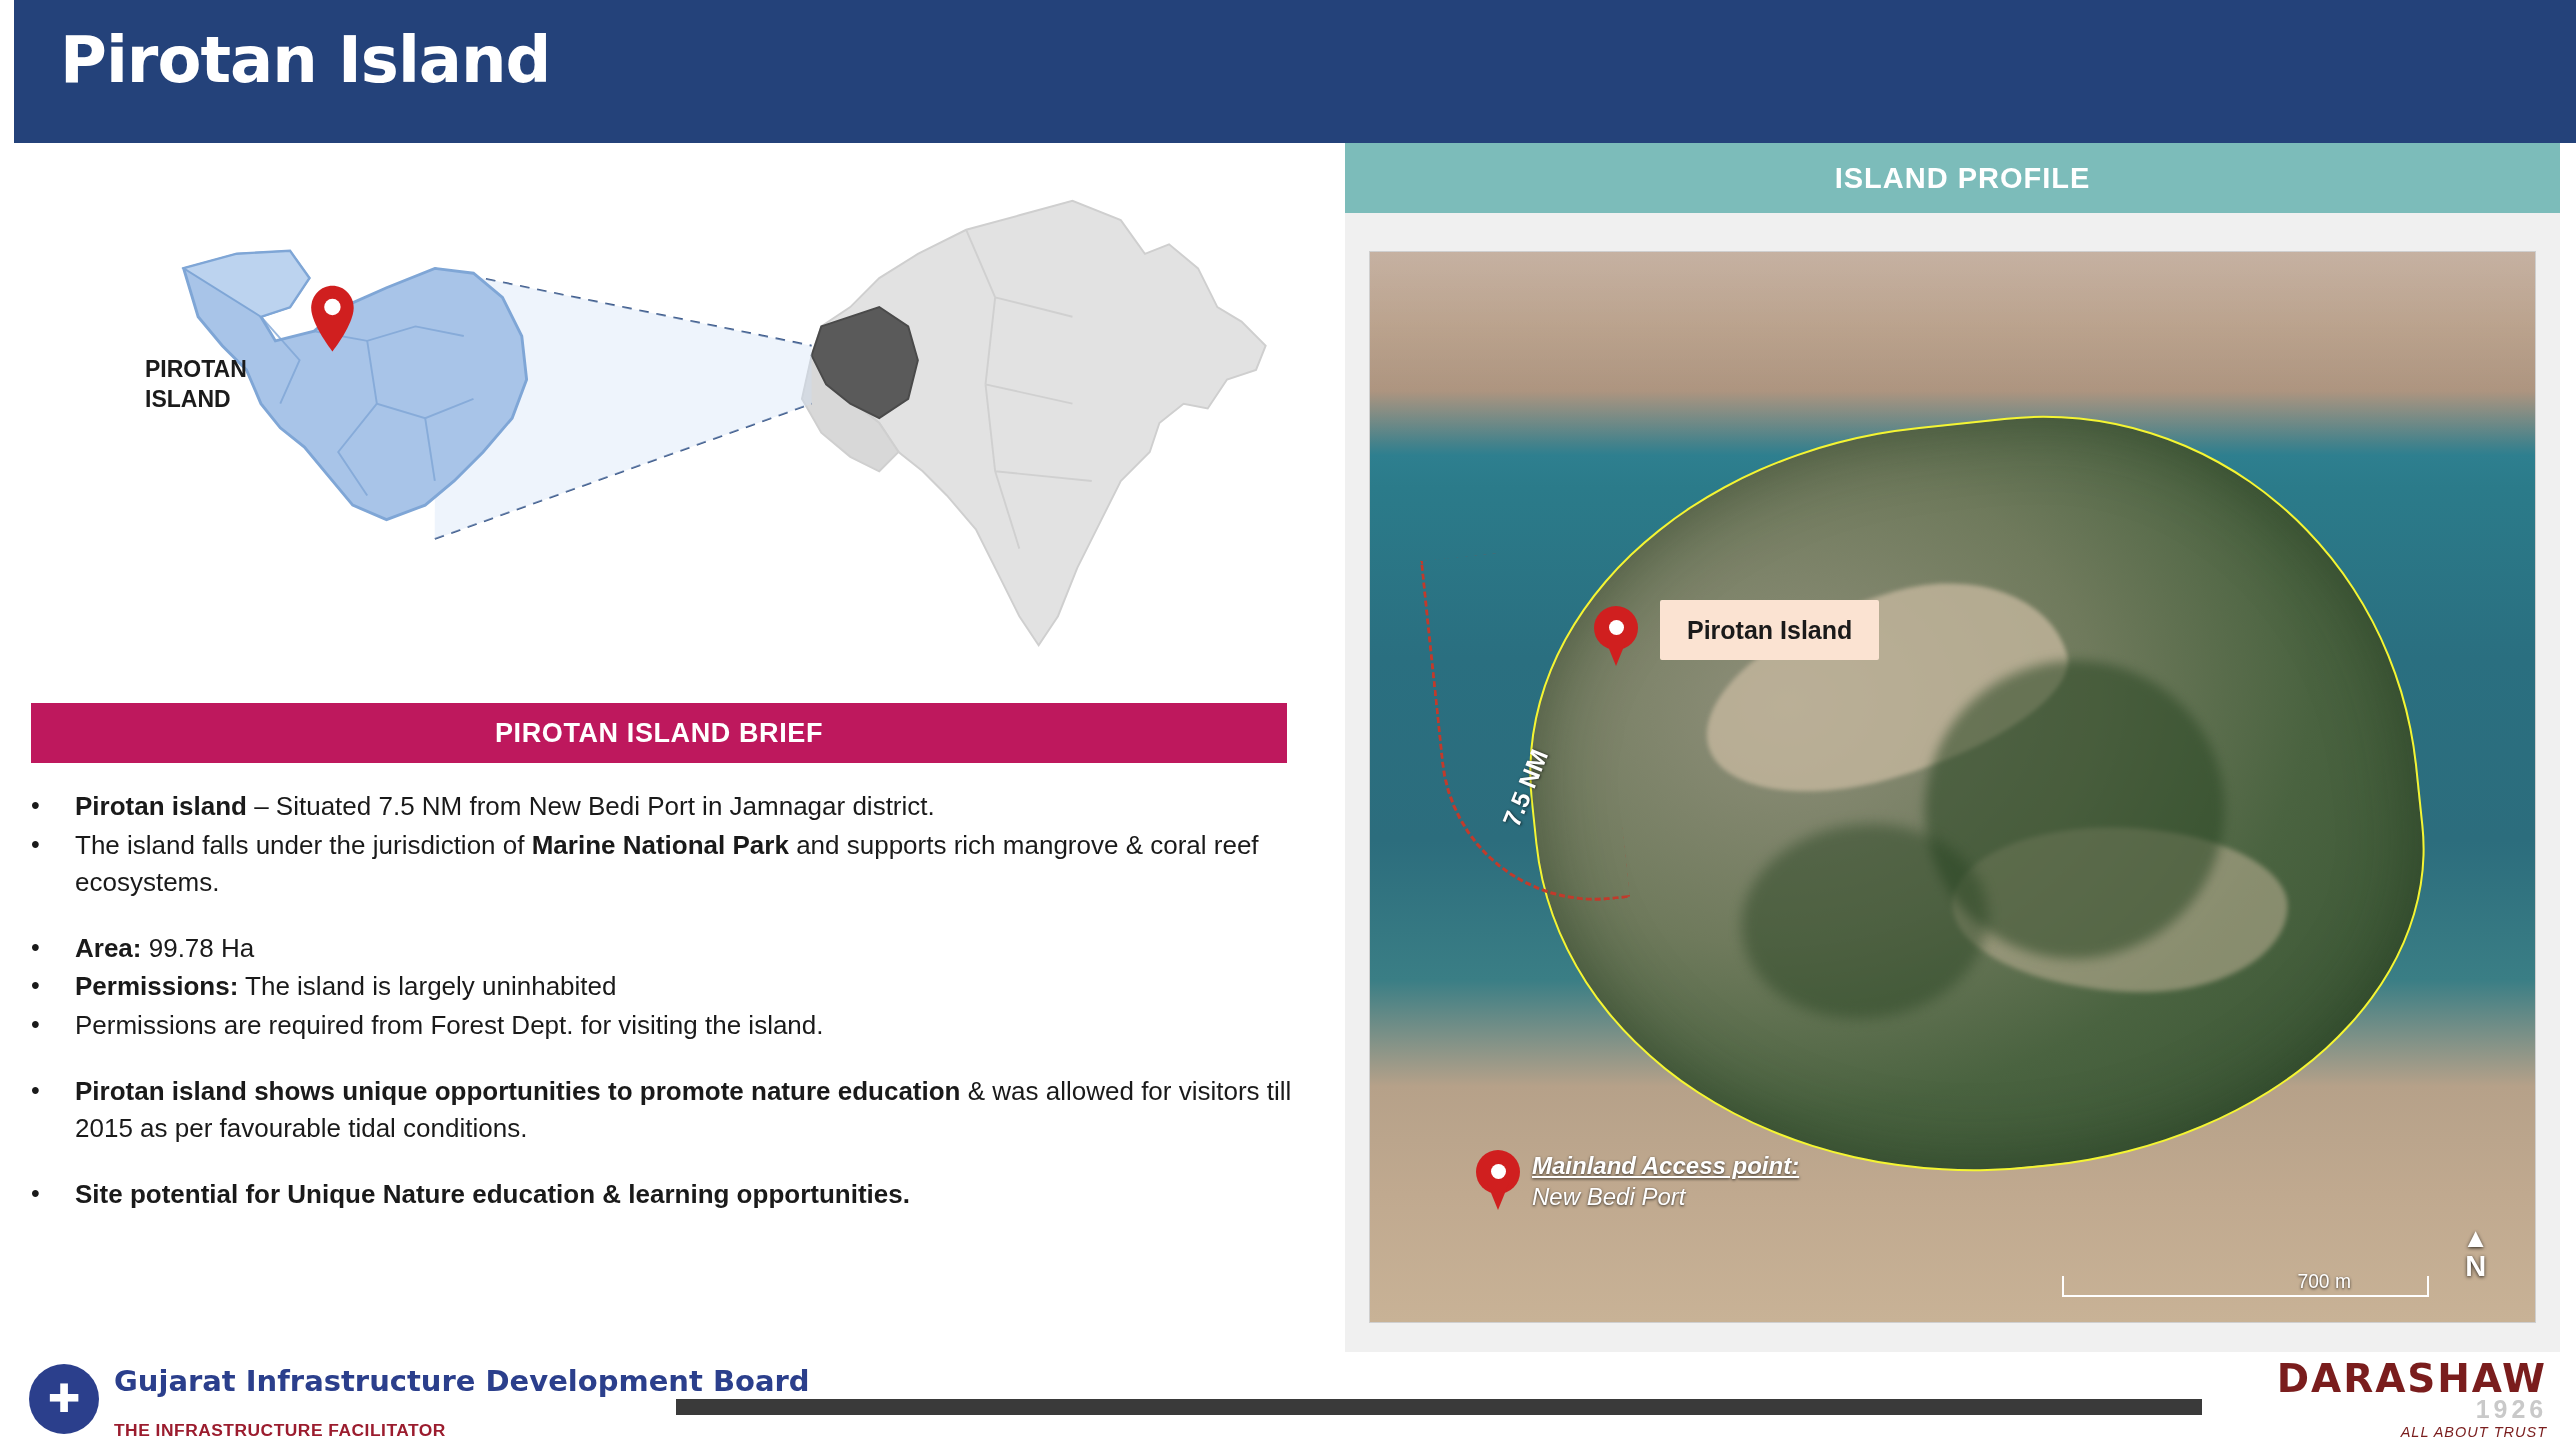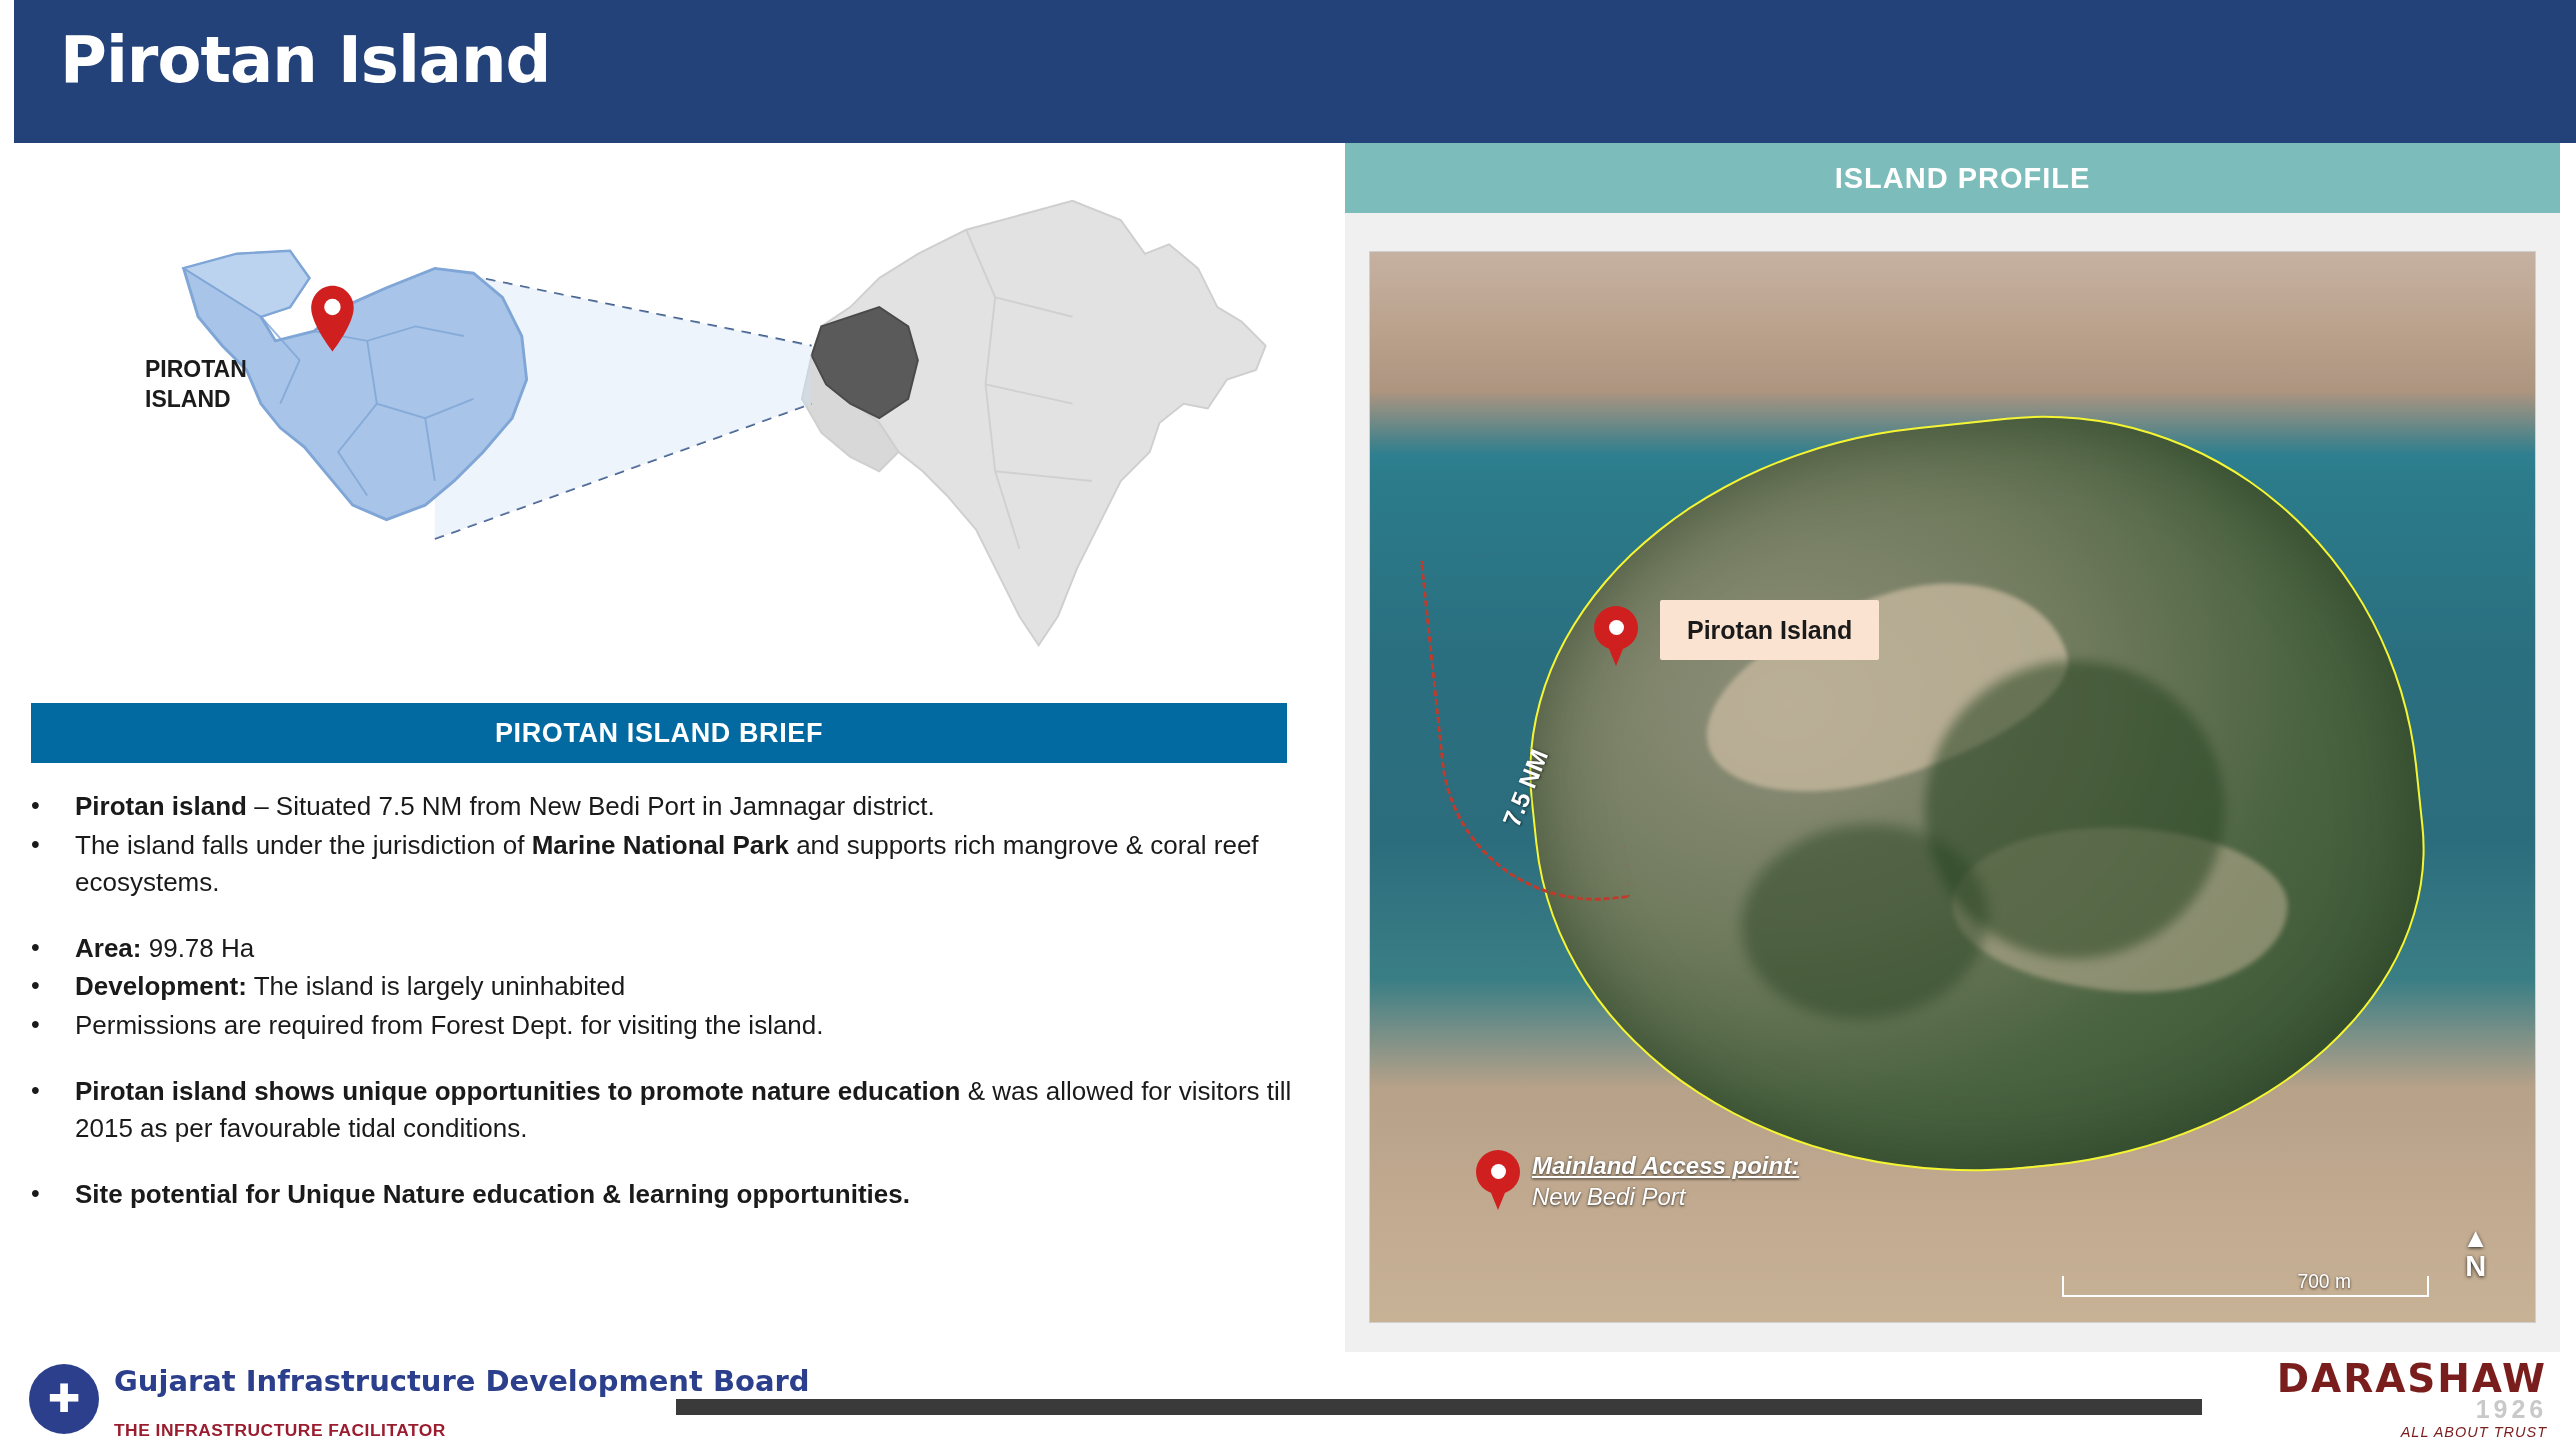--- a/index.html
+++ b/index.html
@@ -34,21 +34,21 @@
     position: absolute; left: 145px; top: 19.3px; width: 1140px; height: 522px;
   }
   .map-label {
     position: absolute; left: 145px; top: 212px;
     font-size: 23px; font-weight: bold; color: #1b1b1b; line-height: 1.3;
     font-family: "Liberation Sans", sans-serif;
   }
 
   .brief-band {
     position: absolute; left: 31px; top: 560px; width: 1256px; height: 60px;
-    background: #0369a1; color:#fff;
+    background: #be185d; color:#fff;
     display:flex; align-items:center; justify-content:center;
     font-size: 27px; font-weight: bold; letter-spacing: 0.6px;
   }
 
   .brief-body {
     position: absolute; left: 31px; top: 645px; width: 1275px;
     font-size: 26px; color: #1a1a1a; line-height: 1.42;
   }
   .bullet-row { display: flex; margin-bottom: 1.9px; }
   .bullet-dot { width: 44px; flex: 0 0 44px; text-align: left; font-size: 25px; line-height: 1.42; }
@@ -298,21 +298,21 @@
 
       <div class="spacer"></div>
 
       <div class="bullet-row">
         <div class="bullet-dot">•</div>
         <div class="bullet-text"><b>Area:</b><span> 99.78 Ha</span></div>
       </div>
 
       <div class="bullet-row">
         <div class="bullet-dot">•</div>
-        <div class="bullet-text"><b>Development:</b><span> The island is largely uninhabited</span></div>
+        <div class="bullet-text"><b>Permissions:</b><span> The island is largely uninhabited</span></div>
       </div>
 
       <div class="bullet-row">
         <div class="bullet-dot">•</div>
         <div class="bullet-text">Permissions are required from Forest Dept. for visiting the island.</div>
       </div>
 
       <div class="spacer"></div>
 
       <div class="bullet-row">

